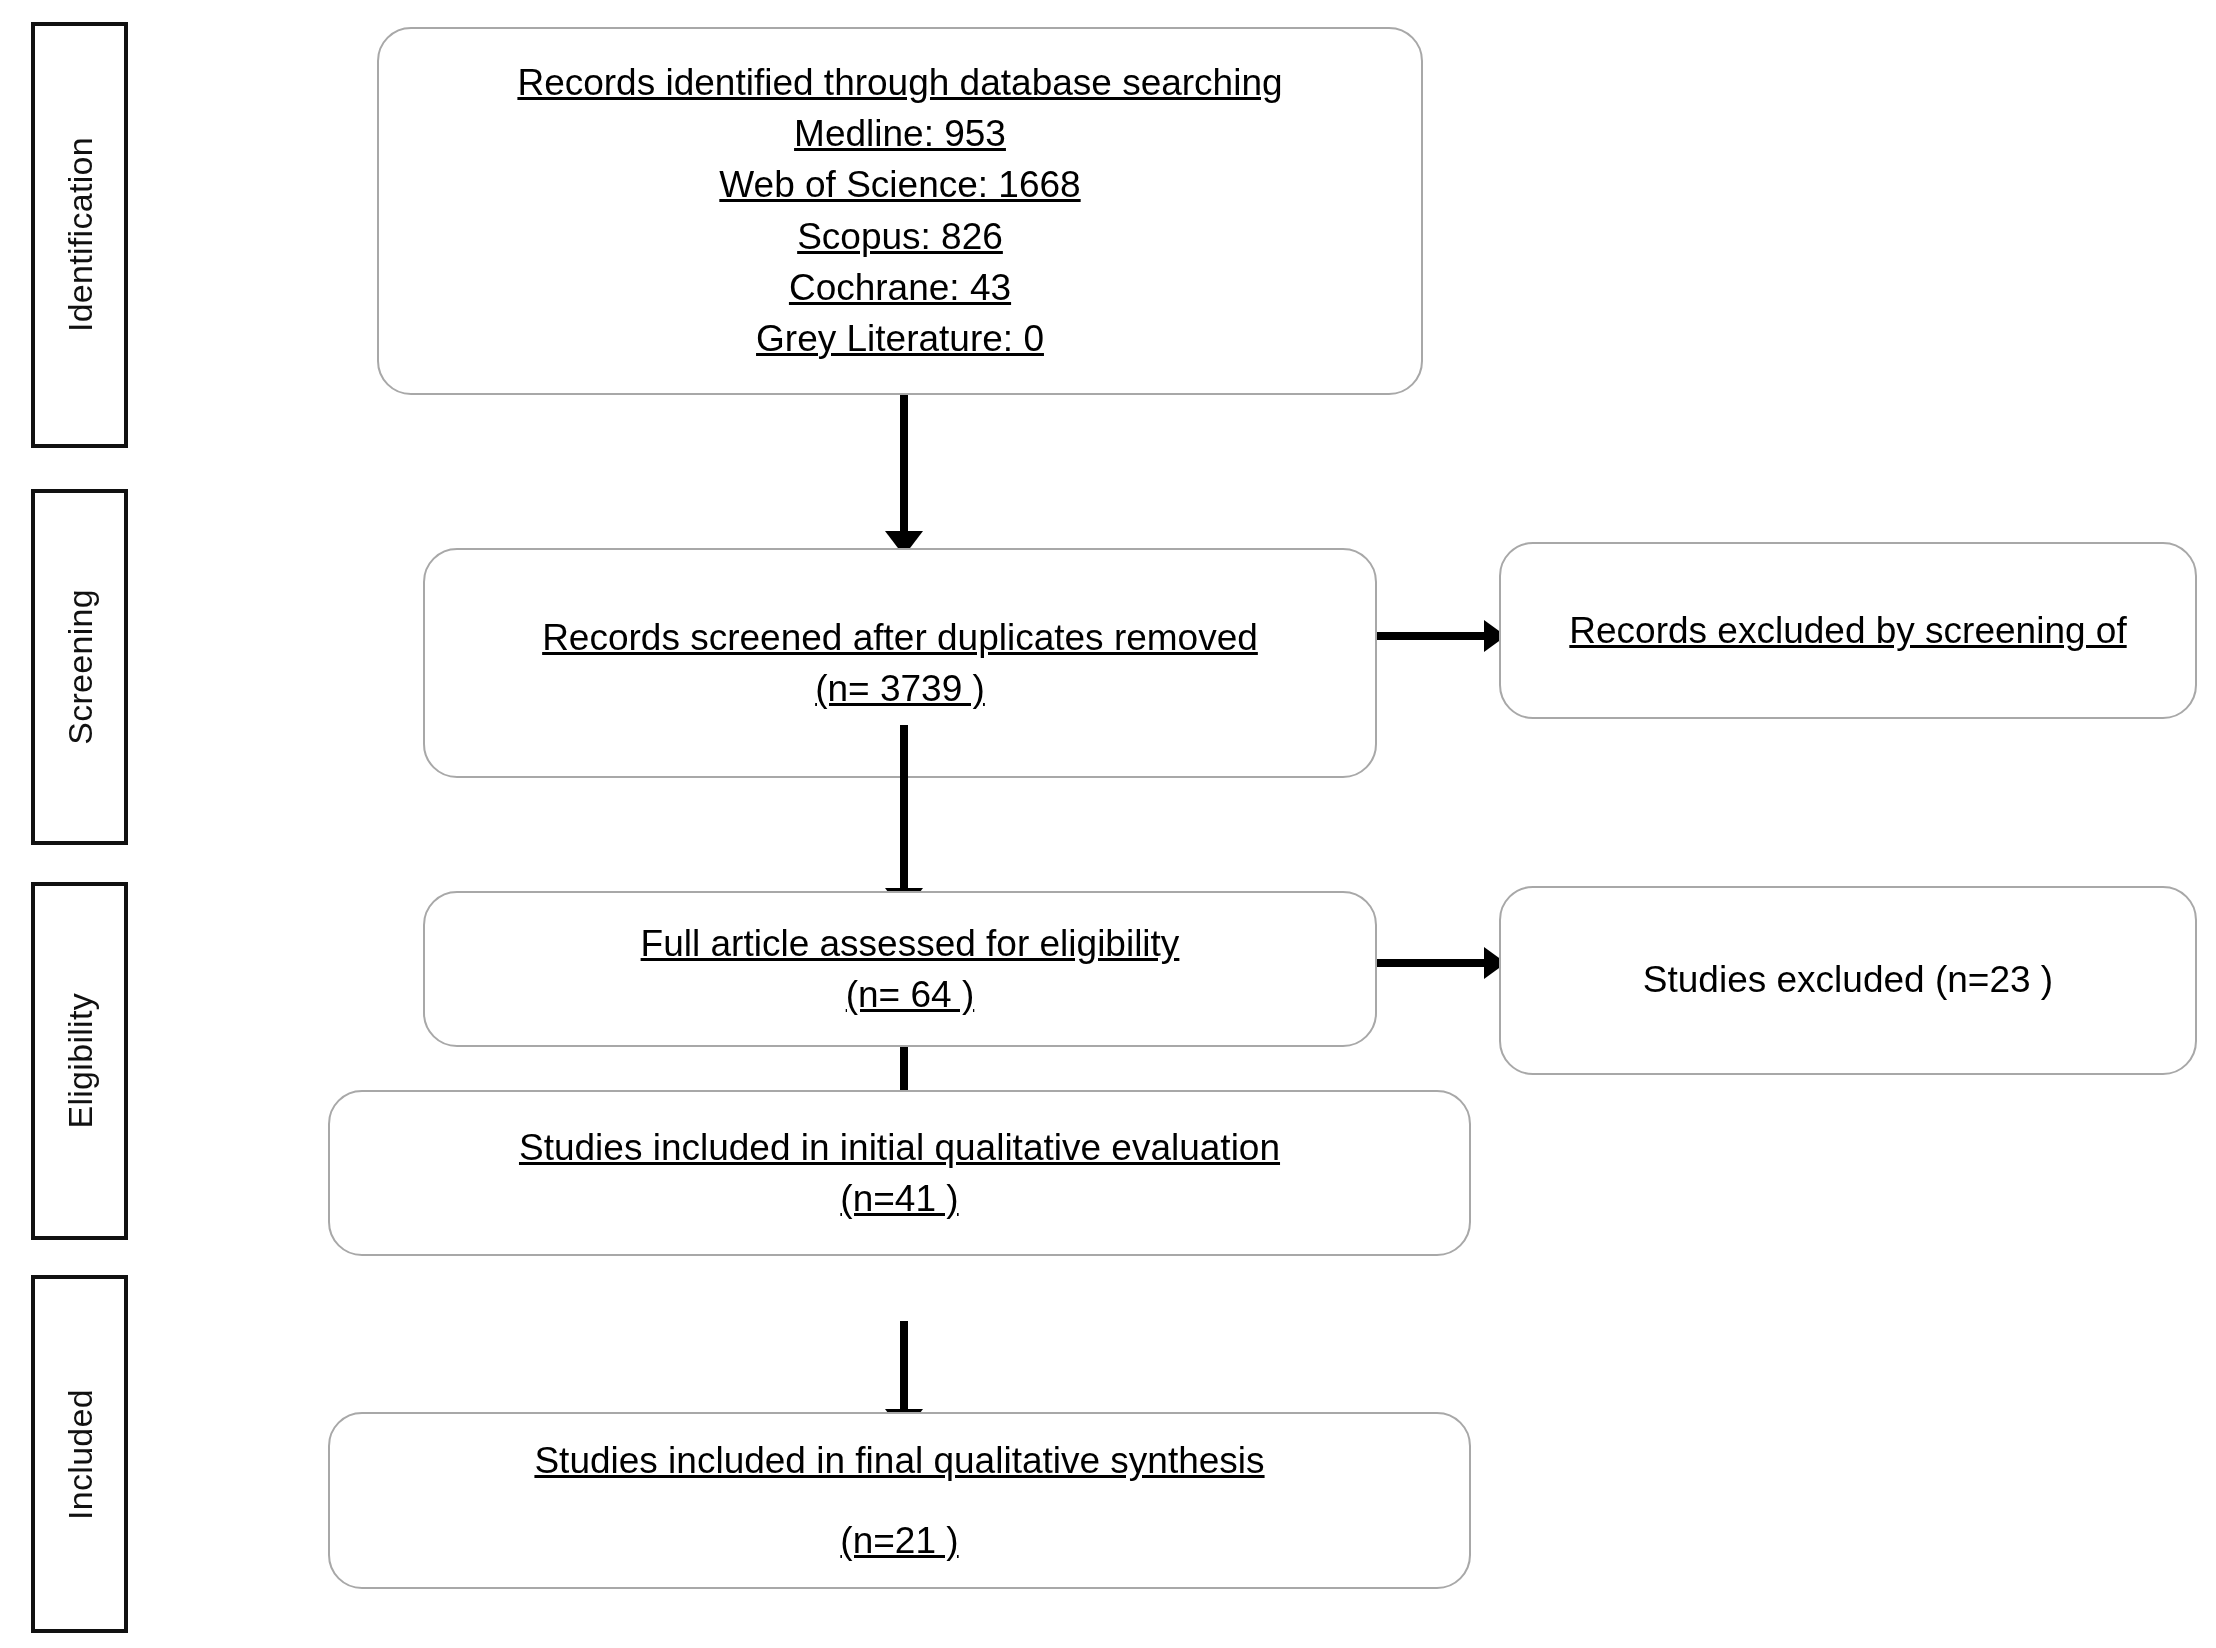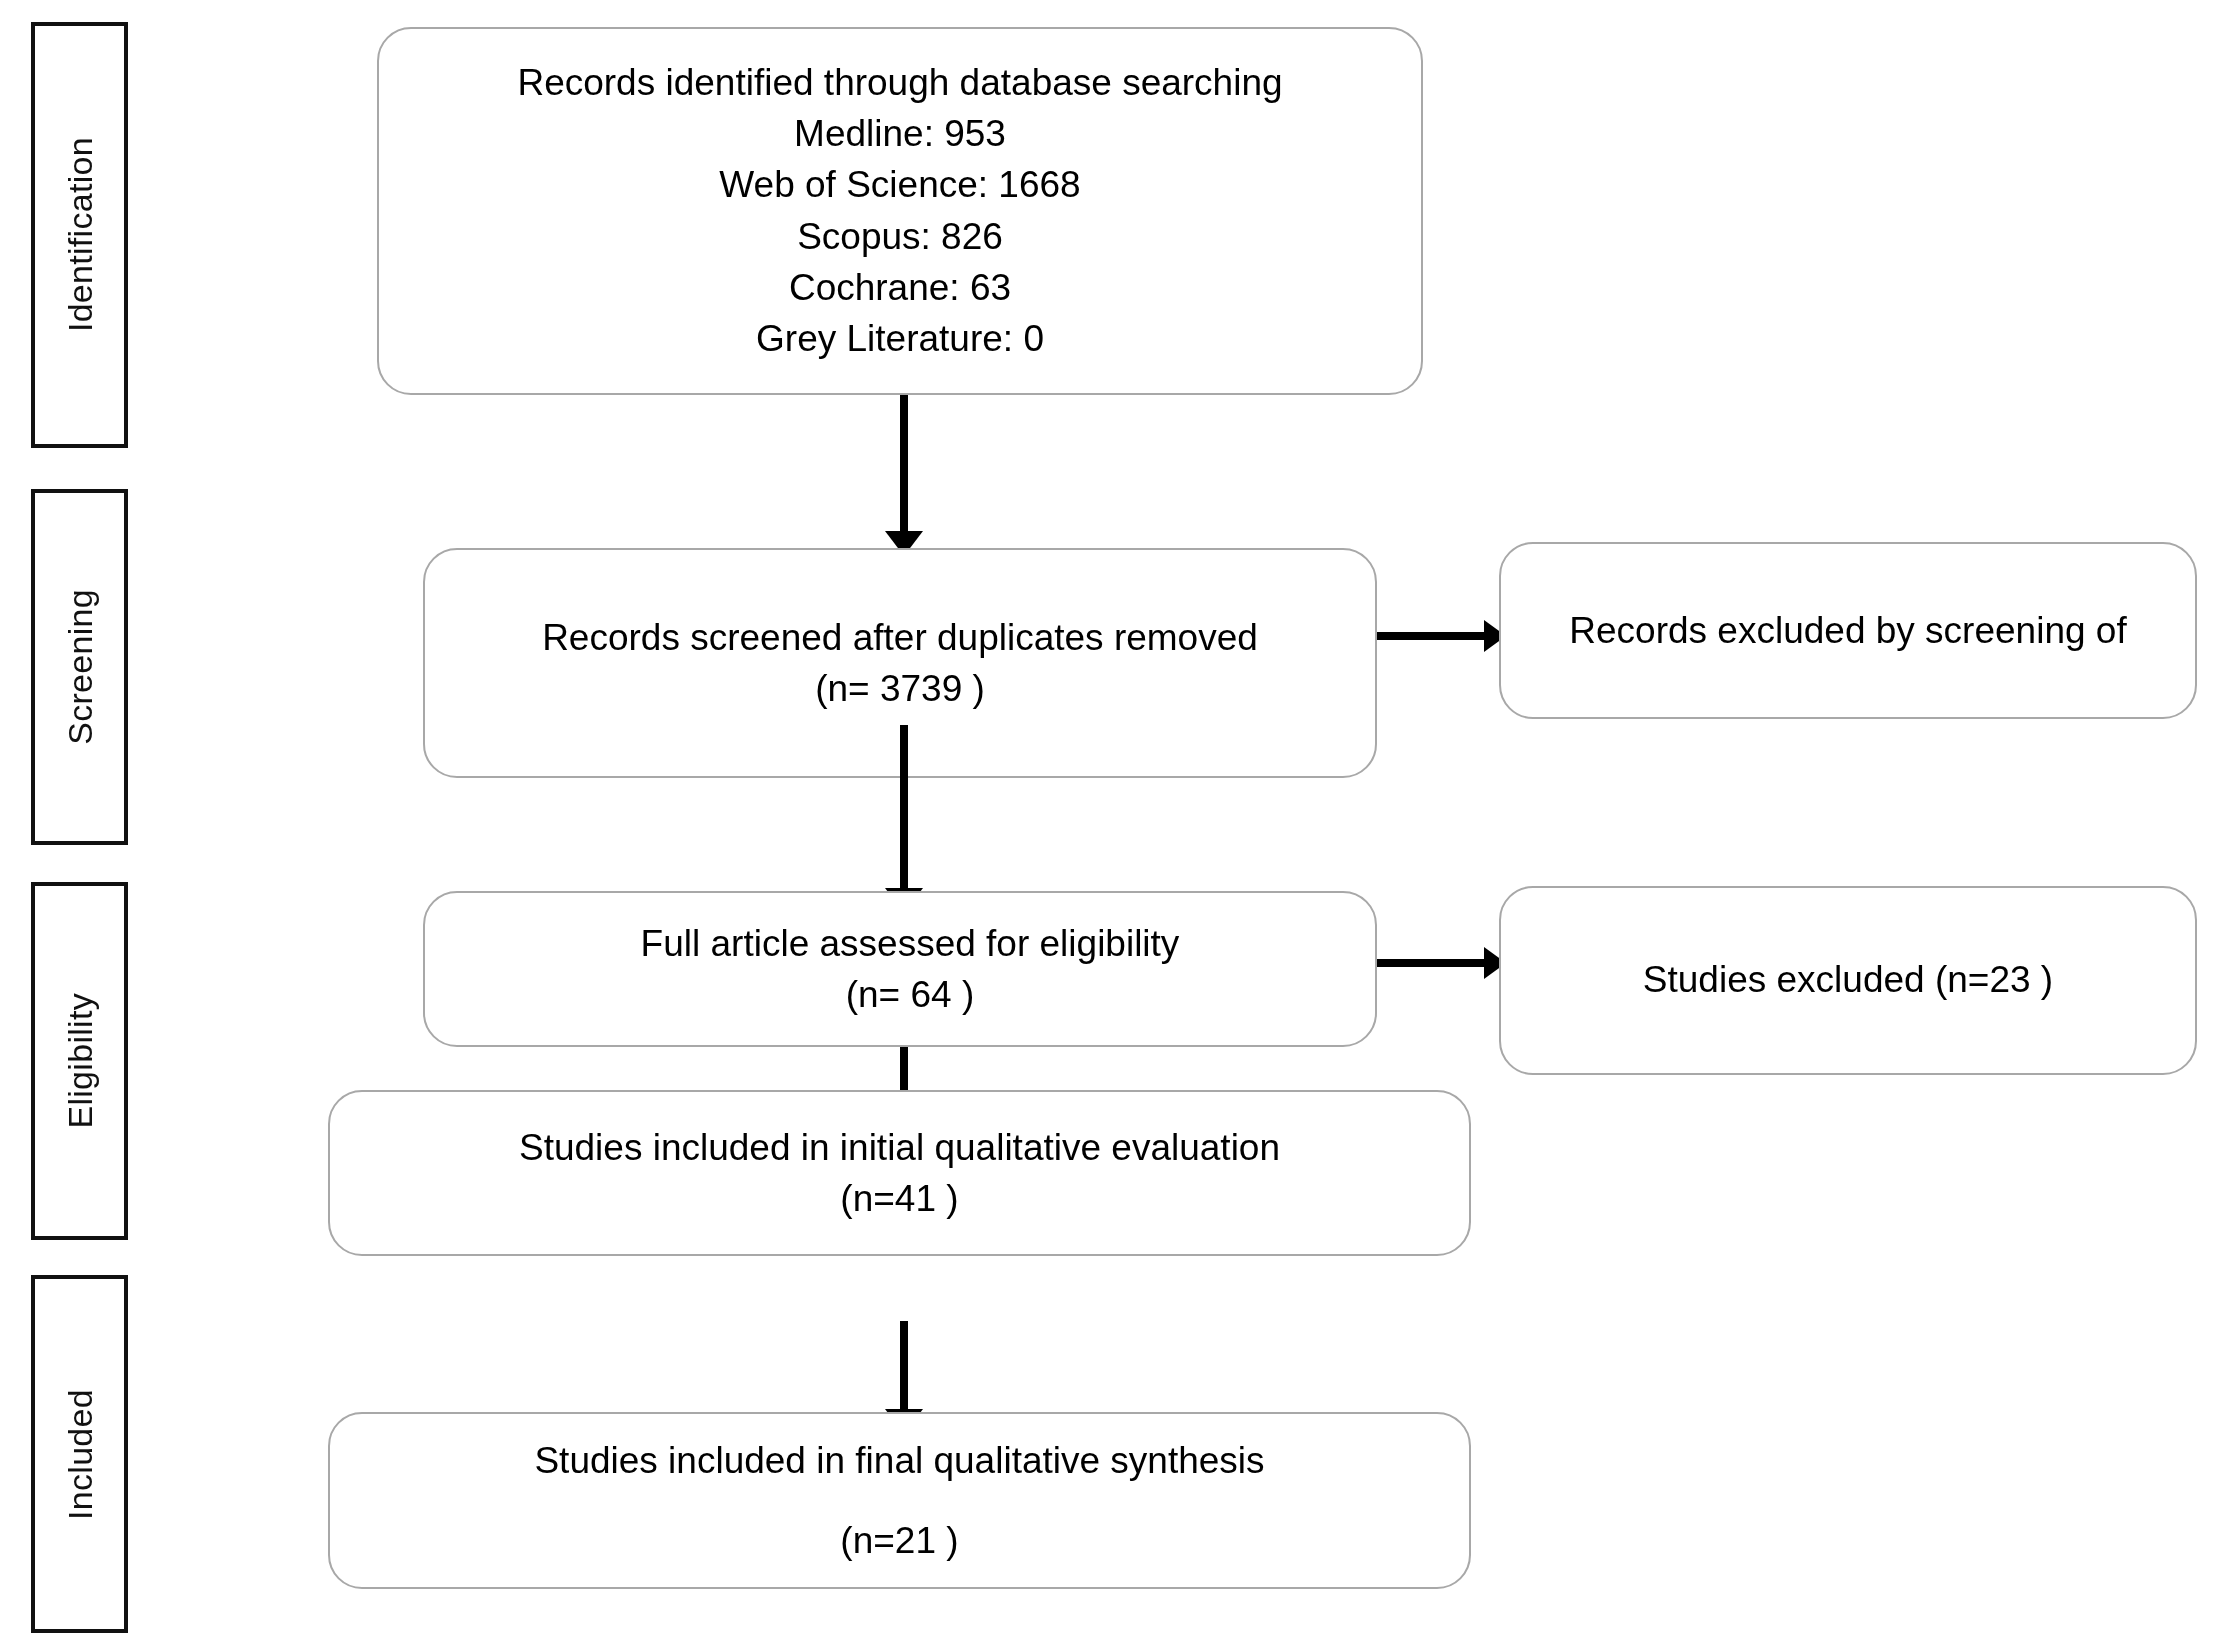--- a/index.html
+++ b/index.html
@@ -54,20 +54,21 @@
     color: #000000;
   }
   .flow-line {
     font-size: 37px;
     line-height: 1.30;
     white-space: nowrap;
     color: #000000;
   }
   .flow-box.multi .flow-line {
     line-height: 1.38;
+    text-decoration: underline;
   }
 
   
   .v-arrow {
     position: absolute;
     width: 0;
     height: 0;
   }
   .v-arrow .shaft {
     position: absolute;
@@ -127,21 +128,21 @@
 
   <div class="stage-box" style="left:31px; top:1275px; width:97px; height:358px;">
     <span class="stage-label">Included</span>
   </div>
 
   <div class="flow-box multi" style="left:377px; top:26.5px; width:1046px; height:368px;">
     <div class="flow-line">Records identified through database searching</div>
     <div class="flow-line">Medline: 953</div>
     <div class="flow-line">Web of Science: 1668</div>
     <div class="flow-line">Scopus: 826</div>
-    <div class="flow-line">Cochrane: 63</div>
+    <div class="flow-line">Cochrane: 43</div>
     <div class="flow-line">Grey Literature: 0</div>
   </div>
 
   <div class="v-arrow" style="left:900px; top:395px;">
     <div class="shaft" style="height:137px;"></div>
     <div class="head" style="top:136px;"></div>
   </div>
 
   <div class="flow-box multi" style="left:423px; top:548px; width:954px; height:230px;">
     <div class="flow-line">Records screened after duplicates removed</div>

